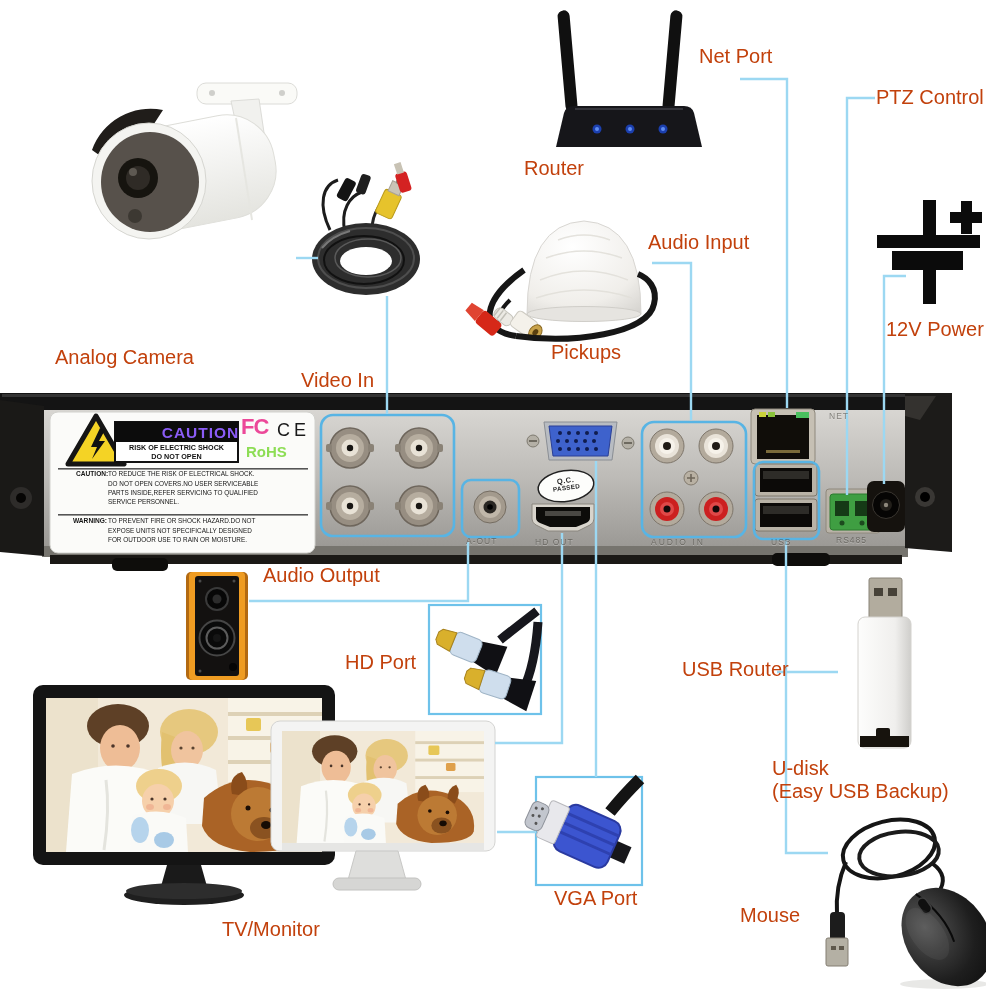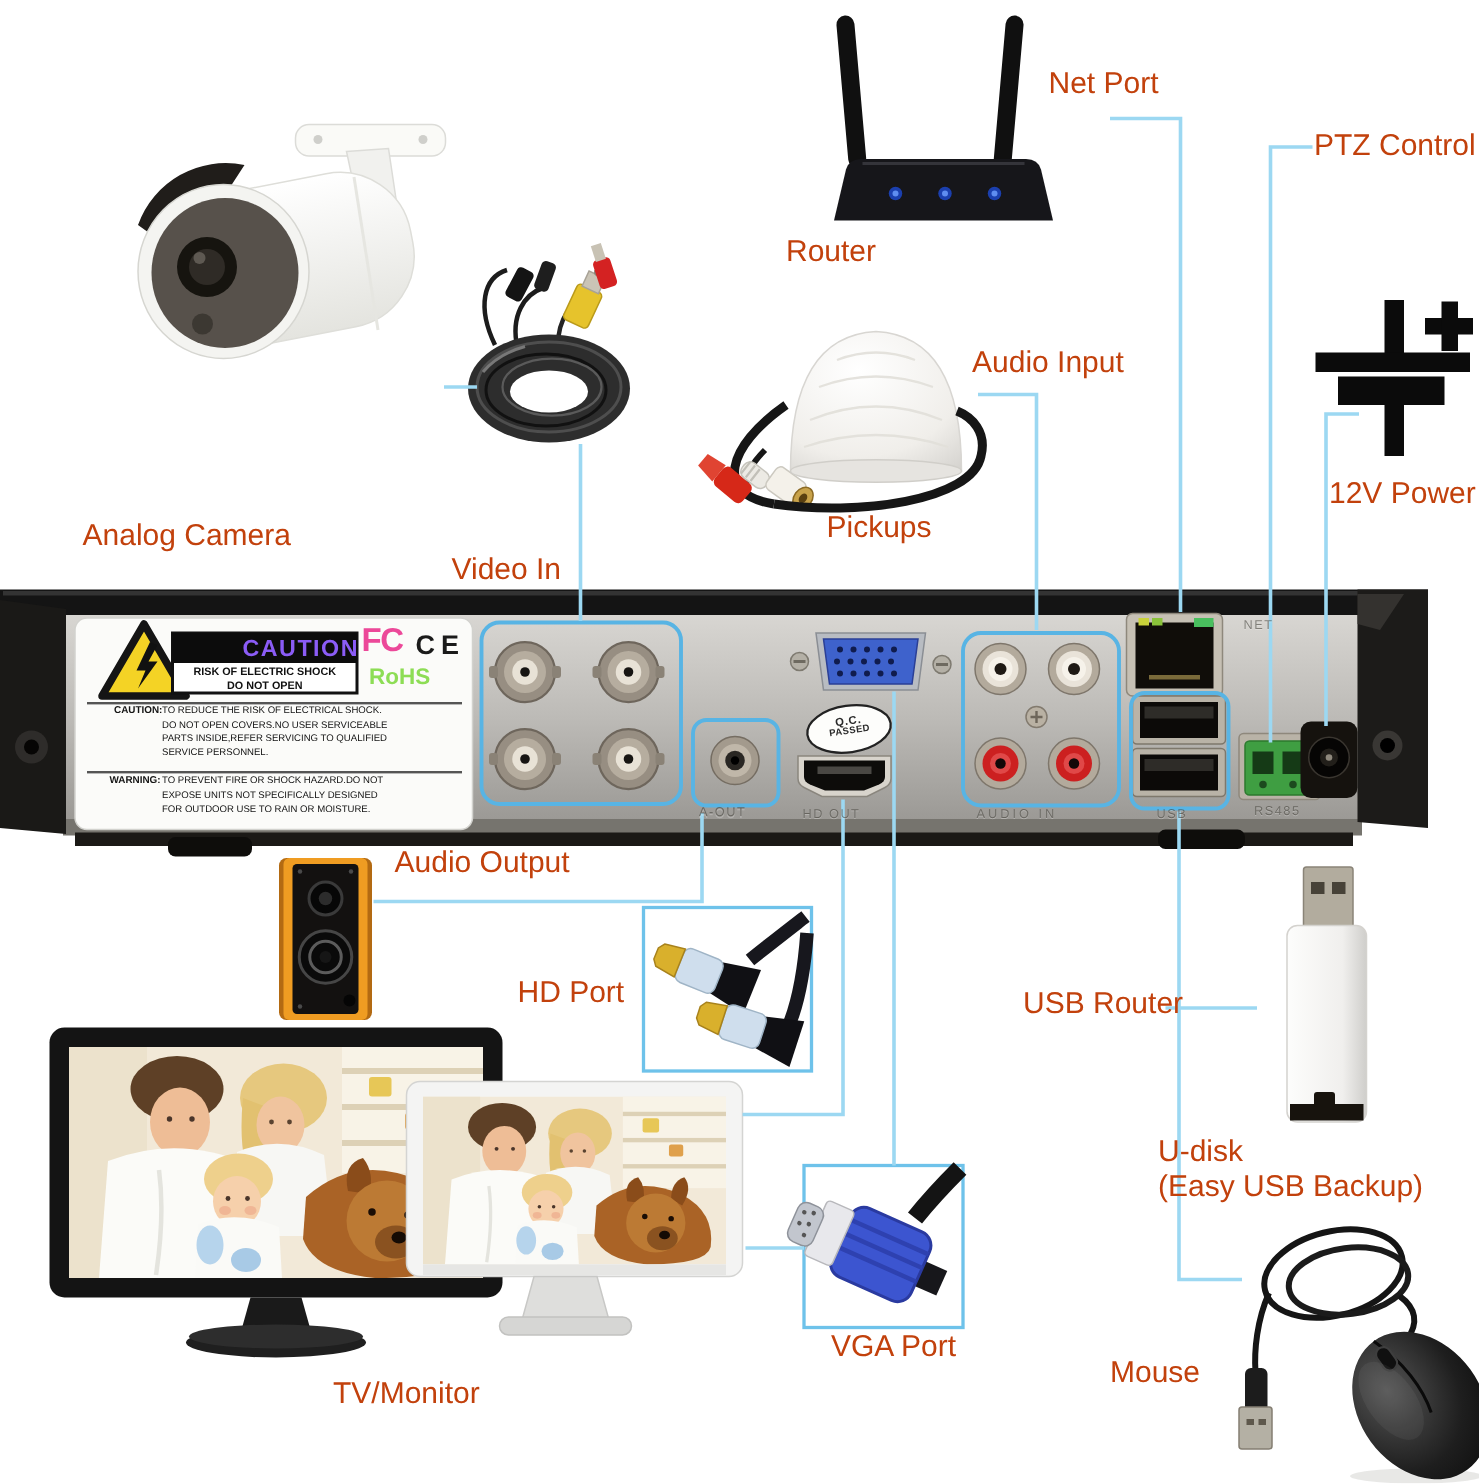--- a/index.html
+++ b/index.html
@@ -9,21 +9,21 @@
   .lbl{position:absolute;color:#c2410c;font-size:20px;line-height:1.15;white-space:nowrap;}
   .lbl-center{white-space:normal;}
   .plabel{position:absolute;font-size:8.5px;font-weight:normal;color:rgba(58,56,50,0.55);
           letter-spacing:1px;line-height:1;text-shadow:0 1px 0 rgba(255,255,255,0.25);}
   .sticker-title{position:absolute;left:115px;top:424px;width:123px;text-align:center;
                  color:#8b5cf6;font-weight:bold;font-size:15.5px;letter-spacing:1px;line-height:1.1;margin-left:24px;}
   .sticker-sub{position:absolute;width:123px;left:115px;text-align:center;color:#111;
                font-weight:bold;font-size:7.2px;line-height:1;}
   .cert-fcc{position:absolute;left:241px;top:416px;font-size:22px;font-weight:900;
             letter-spacing:-1px;color:#ec4899;line-height:1;}
-  .cert-ce{position:absolute;left:277px;top:421px;font-size:18px;font-weight:700;
+  .cert-ce{position:absolute;left:277px;top:421px;font-size:18px;font-weight:400;
            letter-spacing:4px;color:#1a1a1a;line-height:1;text-align:center;}
   .cert-rohs{position:absolute;left:246px;top:444px;font-size:15px;font-weight:800;
              color:#8ddd55;line-height:1;}
   .note-line{position:absolute;font-size:6.4px;color:#141414;line-height:1;white-space:nowrap;}
   .note-bold{font-weight:bold;font-size:6.6px;}
   .qc{position:absolute;left:539px;top:477px;width:54px;text-align:center;color:#2a2a2a;
       transform:rotate(-8deg);line-height:1;}
   .qc .l1{font-size:7.5px;font-weight:bold;letter-spacing:.5px;}
   .qc .l2{font-size:6.3px;font-weight:bold;letter-spacing:.3px;}
 </style>

